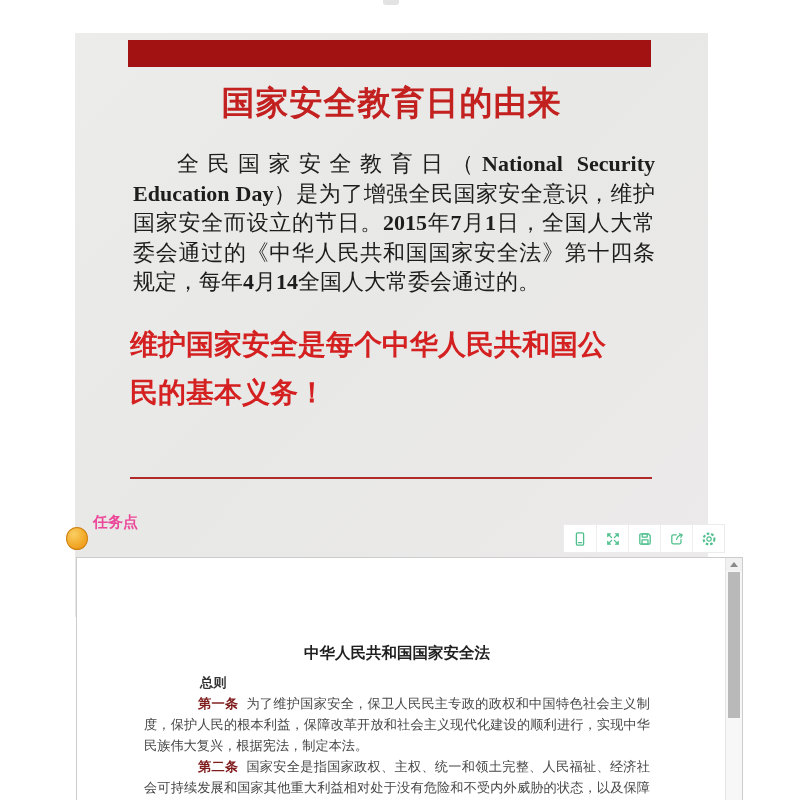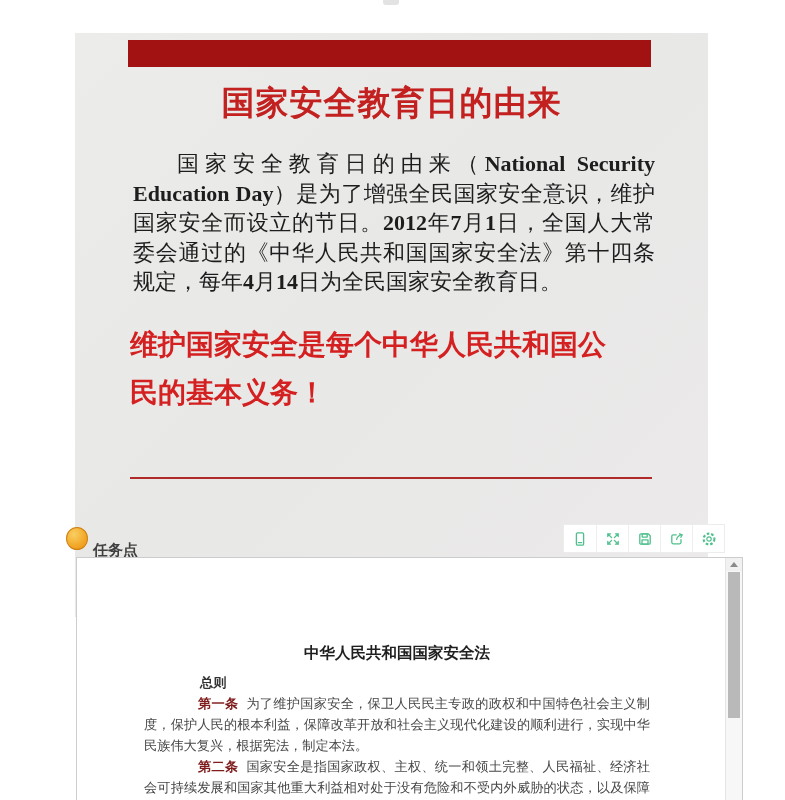--- a/index.html
+++ b/index.html
@@ -26,22 +26,22 @@
   .slide-statement { position: absolute; left: 55px; top: 288px; width: 500px;
     font-size: 28px; line-height: 48px; font-weight: bold; color: #d42020;
     font-family: "Liberation Sans", sans-serif; }
   .slide-line { position: absolute; left: 55px; top: 444px; width: 522px; height: 2px;
     background: #b02a2a; }
 
   
   .task-dot { position: absolute; left: 66px; top: 527px; width: 22px; height: 23px;
     border-radius: 50%; border: 1px solid #cf7f0d;
     background: radial-gradient(circle at 35% 30%, #f9cf63 0%, #f3ab2c 55%, #e98f10 100%); }
-  .task-label { position: absolute; left: 93px; top: 541px; font-size: 15px;
-    font-weight: bold; color: #404040; }
+  .task-label { position: absolute; left: 93px; top: 513px; font-size: 15px;
+    font-weight: bold; color: #ec4899; }
 
   
   .toolbar { position: absolute; left: 563px; top: 524px; height: 29px; display: flex;
     background: #fff; border: 1px solid #ececec; }
   .tool-btn { width: 32px; height: 27px; display: flex; align-items: center;
     justify-content: center; border-left: 1px solid #efefef; cursor: pointer; background: #fff; }
   .tool-btn:first-child { border-left: none; }
   .tool-btn svg { display: block; }
 
   
@@ -71,21 +71,21 @@
 </head>
 <body>
 
 <div class="stage">
 
   <div class="top-indicator"></div>
 
   <div class="slide">
     <div class="slide-redbar"></div>
     <div class="slide-title">国家安全教育日的由来</div>
-    <p class="slide-body"><span>国家安全教育日的由来（</span><b>National Security Education Day</b><span>）是为了增强全民国家安全意识，维护国家安全而设立的节日。</span><b>2012</b><span>年</span><b>7</b><span>月</span><b>1</b><span>日，全国人大常委会通过的《中华人民共和国国家安全法》第十四条规定，每年</span><b>4</b><span>月</span><b>14</b><span>日为全民国家安全教育日。</span></p>
+    <p class="slide-body"><span>全民国家安全教育日（</span><b>National Security Education Day</b><span>）是为了增强全民国家安全意识，维护国家安全而设立的节日。</span><b>2015</b><span>年</span><b>7</b><span>月</span><b>1</b><span>日，全国人大常委会通过的《中华人民共和国国家安全法》第十四条规定，每年</span><b>4</b><span>月</span><b>14</b><span>全国人大常委会通过的。</span></p>
     <div class="slide-statement">维护国家安全是每个中华人民共和国公民的基本义务！</div>
     <div class="slide-line"></div>
   </div>
 
   <div class="task-dot"></div>
   <div class="task-label">任务点</div>
 
   <div class="toolbar">
     <div class="tool-btn">
       <span>

